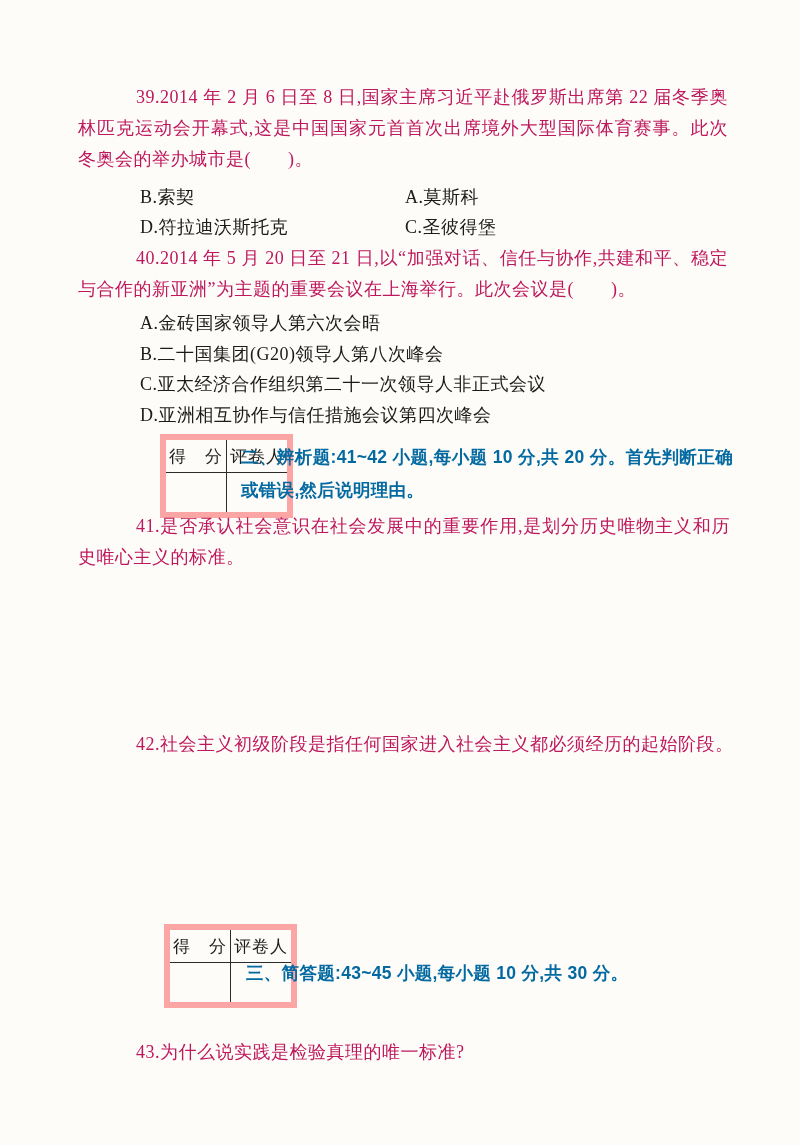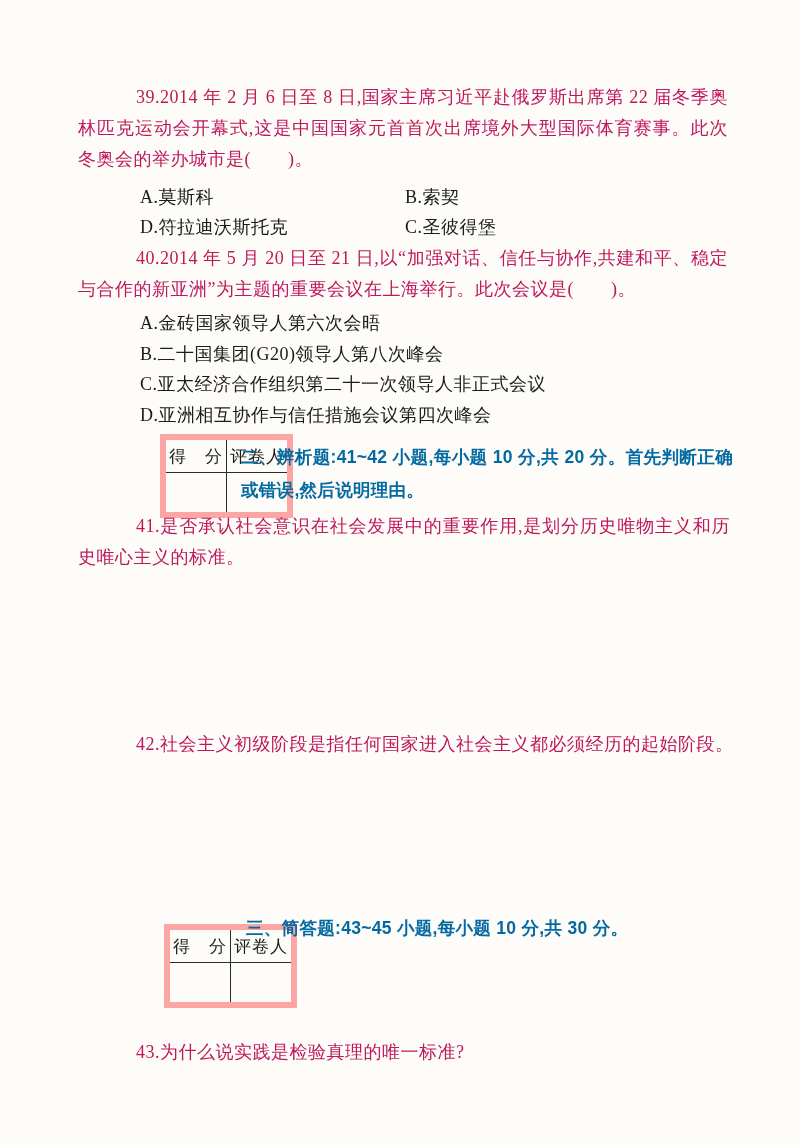--- a/index.html
+++ b/index.html
@@ -68,22 +68,22 @@
   }
 </style>
 </head>
 <body>
 
 <div class="page">
 
   <div class="para indent" style="left:78px; top:82px; width:650px;">39.2014 年 2 月 6 日至 8 日,国家主席习近平赴俄罗斯出席第 22 届冬季奥林匹克运动会开幕式,这是中国国家元首首次出席境外大型国际体育赛事。此次冬奥会的举办城市是(　　)。</div>
 
   <div class="opt-grid-2col" style="left:140px; top:182px; width:560px;">
+    <div>B.索契</div>
     <div>A.莫斯科</div>
-    <div>B.索契</div>
     <div>D.符拉迪沃斯托克</div>
     <div>C.圣彼得堡</div>
   </div>
 
   <div class="para indent" style="left:78px; top:243px; width:650px;">40.2014 年 5 月 20 日至 21 日,以“加强对话、信任与协作,共建和平、稳定与合作的新亚洲”为主题的重要会议在上海举行。此次会议是(　　)。</div>
 
   <div class="opt-list" style="left:140px; top:308px; width:580px;">
     <div>A.金砖国家领导人第六次会晤</div>
     <div>B.二十国集团(G20)领导人第八次峰会</div>
     <div>C.亚太经济合作组织第二十一次领导人非正式会议</div>
@@ -103,17 +103,17 @@
 
   <div class="para indent" style="left:78px; top:729px; width:680px;">42.社会主义初级阶段是指任何国家进入社会主义都必须经历的起始阶段。</div>
 
   <div class="score-table" style="left:116px; top:924px;">
     <div class="cell c1 r1">得　分</div>
     <div class="cell r1">评卷人</div>
     <div class="cell c1"></div>
     <div class="cell"></div>
   </div>
 
-  <div class="section-header" style="left:246px; top:912px; width:500px;">三、简答题:43~45 小题,每小题 10 分,共 30 分。</div>
+  <div class="section-header" style="left:246px; top:957px; width:500px;">三、简答题:43~45 小题,每小题 10 分,共 30 分。</div>
 
   <div class="para indent" style="left:78px; top:1013px; width:680px;margin-top:24px;">43.为什么说实践是检验真理的唯一标准?</div>
 
 </div>
 
 </body></html>

